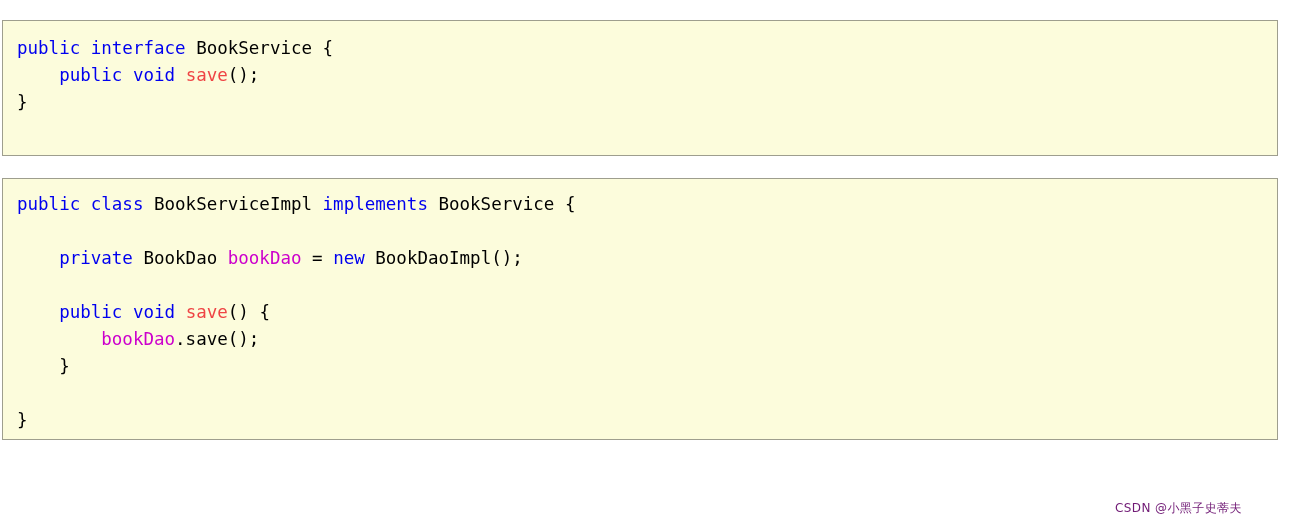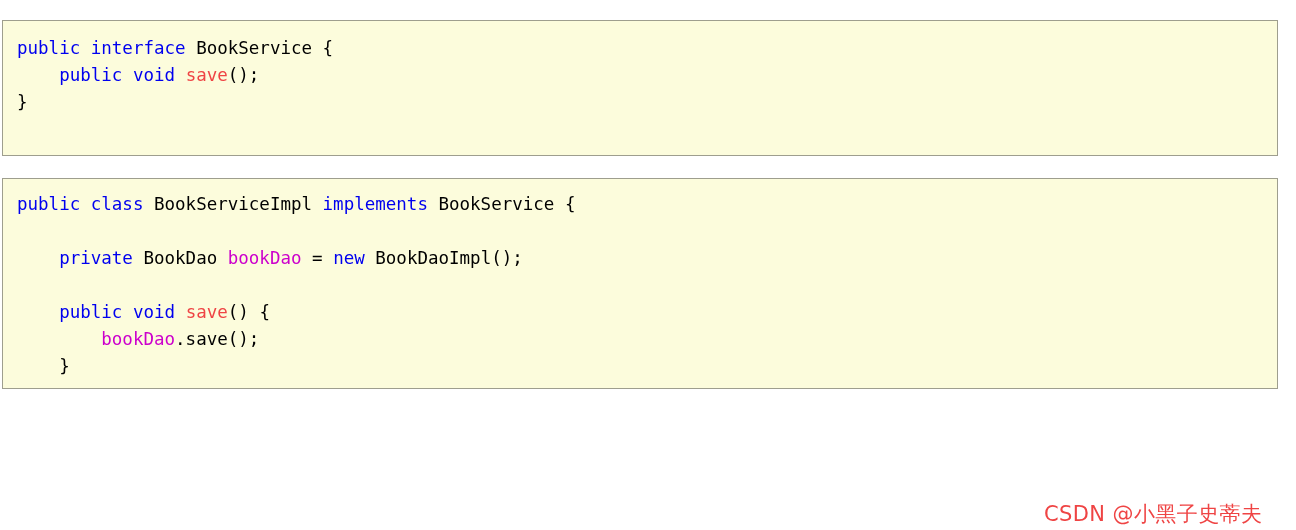--- a/index.html
+++ b/index.html
@@ -26,21 +26,21 @@
 
   #block-interface {
     top: 20px;
     width: 1276px;
     height: 136px;
   }
 
   #block-impl {
     top: 178px;
     width: 1276px;
-    height: 211px;
+    height: 262px;
   }
 
   .code-lines {
     font-family: "DejaVu Sans Mono", "Liberation Mono", monospace;
     font-size: 17.5px;
     line-height: 27px;
     color: #000000;
     white-space: pre;
     padding: 0;
     margin: 0;
@@ -54,25 +54,25 @@
     min-height: 27px;
   }
 
   .kw   { color: #0000ef; }
   .meth { color: #ef4444; }
   .fld  { color: #cc00cc; }
   .plain{ color: #000000; }
 
   #watermark {
     position: absolute;
-    left: 1044px;
+    left: 1115px;
     top: 500px;
     font-family: "DejaVu Sans", "Liberation Sans", sans-serif;
-    font-size: 21px;
-    color: #ef4444;
+    font-size: 12px;
+    color: #701a75;
     white-space: nowrap;
     letter-spacing: 0.4px;
   }
 </style>
 </head>
 <body>
 
 <div class="code-block" id="block-interface">
   <pre class="code-lines"><div class="line"><span class="kw">public</span><span class="plain"> </span><span class="kw">interface</span><span class="plain"> BookService {</span></div><div class="line"><span class="plain">    </span><span class="kw">public</span><span class="plain"> </span><span class="kw">void</span><span class="plain"> </span><span class="meth">save</span><span class="plain">();</span></div><div class="line"><span class="plain">}</span></div></pre>
 </div>

